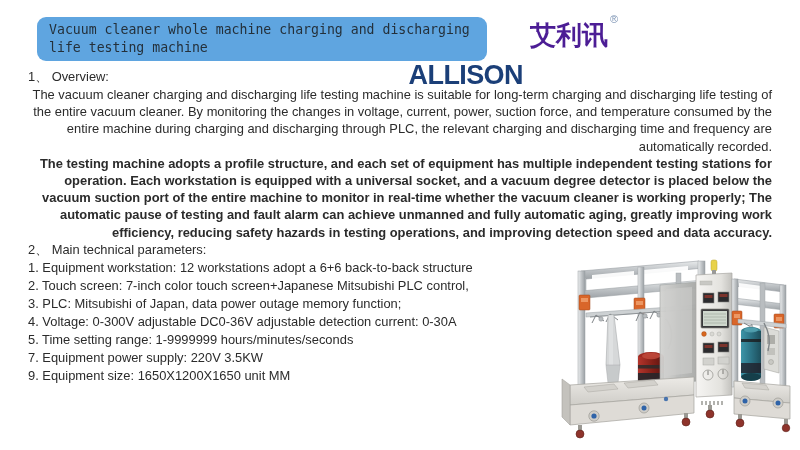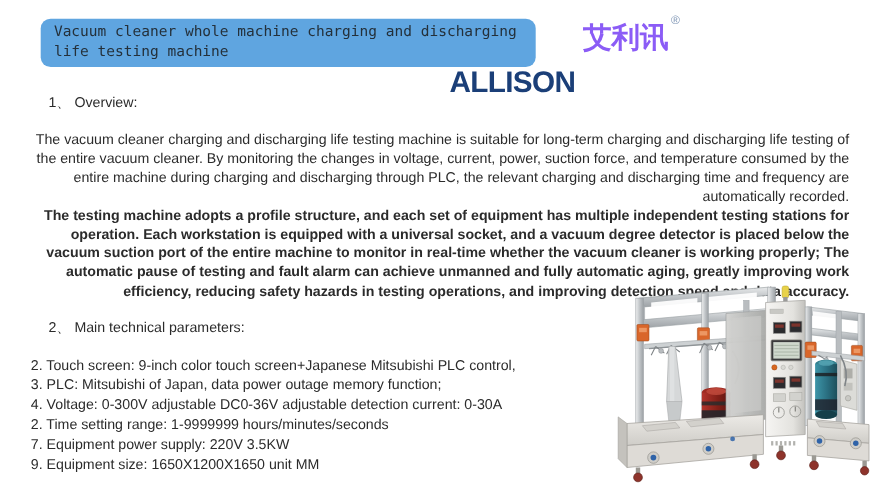--- a/index.html
+++ b/index.html
@@ -55,21 +55,21 @@
     font-weight: bold;
     color: #1b3f78;
     letter-spacing: -0.6px;
     line-height: 30px;
     margin-top: 40px;
   }
   #logo-cn {
     font-family: "DejaVu Sans", sans-serif;
     font-size: 26px;
     font-weight: bold;
-    color: #8b5cf6;
+    color: #4c1d95;
     line-height: 30px;
     margin-left: 7px;
   }
   #logo-r {
     font-family: "Liberation Sans", sans-serif;
     font-size: 11px;
     color: #7d94b4;
     margin-left: 2px;
     margin-top: -6px;
     line-height: 11px;
@@ -86,21 +86,21 @@
     font-size: 12.9px;
     line-height: 17.2px;
     color: #2b2b2b;
     margin: 0 0 0 0;
     text-align: right;
   }
   .heading {
     font-size: 12.9px;
     line-height: 18px;
     color: #2b2b2b;
-    margin: 16px;
+    margin: 0;
   }
   .spec-line {
     font-size: 12.9px;
     line-height: 18.1px;
     color: #2b2b2b;
     margin: 0;
     white-space: nowrap;
   }
   #para-1 { width: 744px; }
   #para-2 { width: 744px; font-weight: bold; }
@@ -136,24 +136,25 @@
 <div id="content">
 
   <p class="heading">1、 Overview:</p>
 
   <p class="para" id="para-1">The vacuum cleaner charging and discharging life testing machine is suitable for long-term charging and discharging life testing of the entire vacuum cleaner. By monitoring the changes in voltage, current, power, suction force, and temperature consumed by the entire machine during charging and discharging through PLC, the relevant charging and discharging time and frequency are automatically recorded.</p>
 
   <p class="para" id="para-2">The testing machine adopts a profile structure, and each set of equipment has multiple independent testing stations for operation. Each workstation is equipped with a universal socket, and a vacuum degree detector is placed below the vacuum suction port of the entire machine to monitor in real-time whether the vacuum cleaner is working properly; The automatic pause of testing and fault alarm can achieve unmanned and fully automatic aging, greatly improving work efficiency, reducing safety hazards in testing operations, and improving detection speed and data accuracy.</p>
 
   <p class="heading">2、 Main technical parameters:</p>
 
-  <p class="spec-line">2. Touch screen: 9-inch color touch screen+Japanese Mitsubishi PLC control,</p>
+  <p class="spec-line">1. Equipment workstation: 12 workstations adopt a 6+6 back-to-back structure</p>
+  <p class="spec-line">2. Touch screen: 7-inch color touch screen+Japanese Mitsubishi PLC control,</p>
   <p class="spec-line">3. PLC: Mitsubishi of Japan, data power outage memory function;</p>
   <p class="spec-line">4. Voltage: 0-300V adjustable DC0-36V adjustable detection current: 0-30A</p>
-  <p class="spec-line">2. Time setting range: 1-9999999 hours/minutes/seconds</p>
+  <p class="spec-line">5. Time setting range: 1-9999999 hours/minutes/seconds</p>
   <p class="spec-line">7. Equipment power supply: 220V 3.5KW</p>
   <p class="spec-line">9. Equipment size: 1650X1200X1650 unit MM</p>
 
 </div>
 
 <div id="product-photo">
   <svg width="252" height="195" viewBox="0 0 252 195" xmlns="http://www.w3.org/2000/svg">
     <defs>
       <linearGradient id="alu" x1="0" y1="0" x2="0" y2="1">
         <stop offset="0%" stop-color="#e9ebec"></stop>

